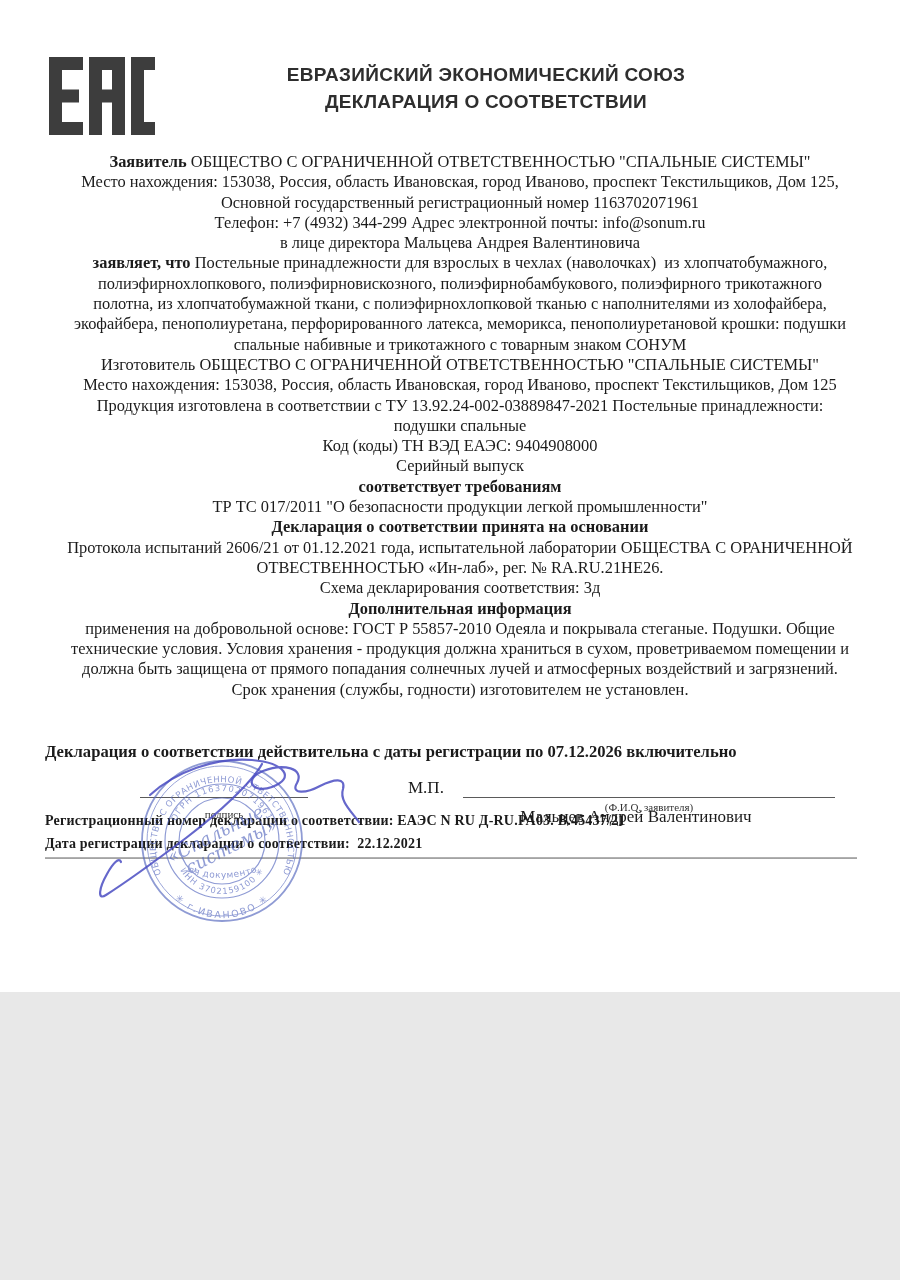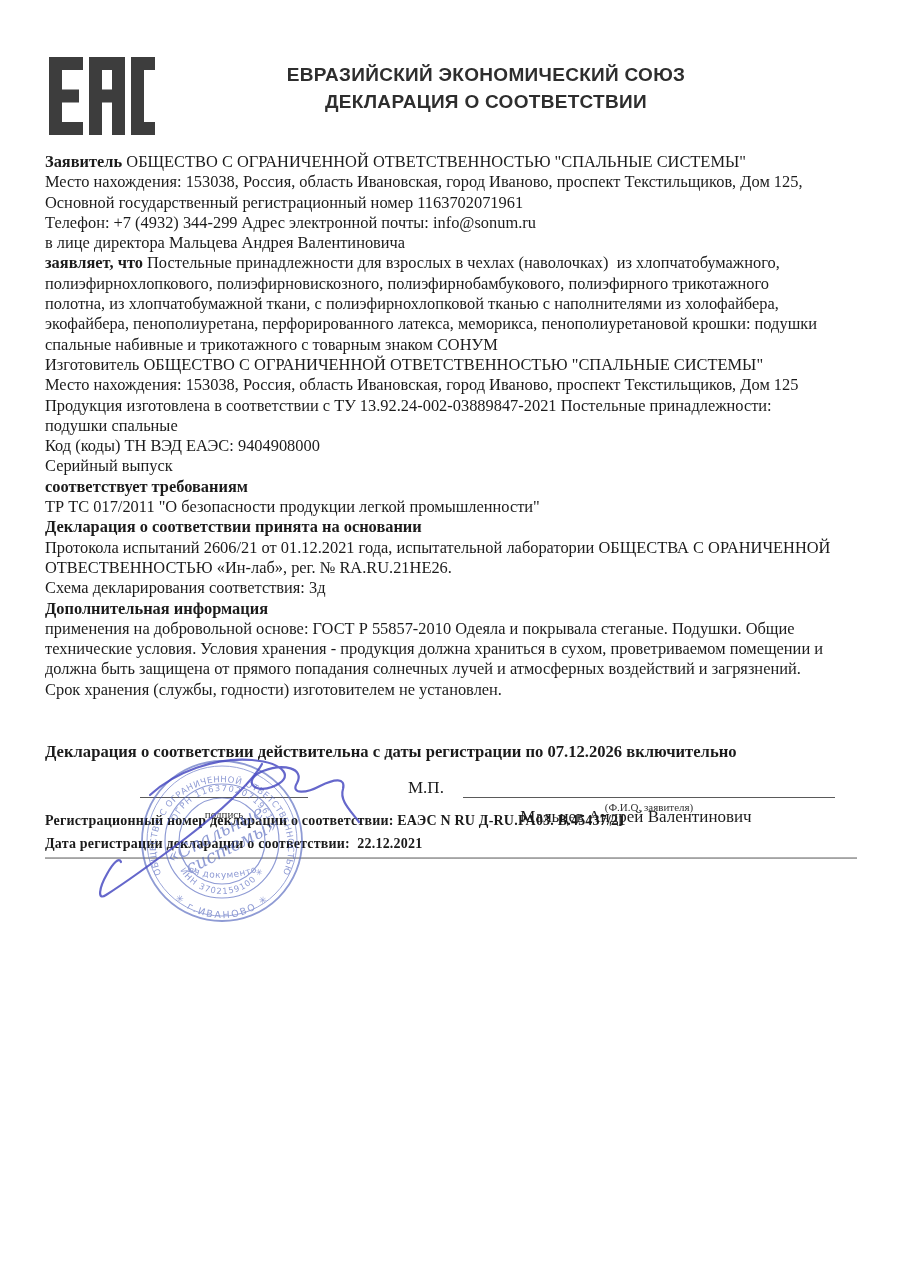--- a/index.html
+++ b/index.html
@@ -1,30 +1,30 @@
 <!DOCTYPE html>
 <html style="--ink: #1b1b1b; --stamp-blue: #5a6cc0; --sig-blue: #4a4cc2;"><head>
 <meta charset="utf-8">
 <style>
   html,body { margin:0; padding:0; background:#e8e8e8; }
   .page {
-    position:relative; width:900px; height:1280px; margin:0 auto;
+    position:relative; width:900px; height:992px; margin:0 auto;
     background:#ffffff; overflow:hidden;
     font-family:"Liberation Serif", serif;
     color:var(--ink, #1b1b1b);
   }
   
   .eac-logo { position:absolute; left:49px; top:57px; }
   .header-title {
     position:absolute; left:70px; top:61px; width:832px; text-align:center;
     font-family:"Liberation Sans", sans-serif; font-weight:bold;
     font-size:19px; line-height:27px; letter-spacing:.3px; color:#2e2e2e;
   }
   
-  .doc-body { position:absolute; left:45px; top:152px; width:830px; font-size:16.4px; }
+  .doc-body { position:absolute; left:45px; top:152px; width:830px; font-size:16.4px;text-align:center; }
   .bline { white-space:pre; height:20.3px; line-height:20.3px; }
   .bline b { font-weight:bold; }
   .validity {
     position:absolute; left:45px; top:742px; font-weight:bold;
     font-size:16.6px; white-space:pre;
   }
   
   .mp { position:absolute; left:398px; top:778px; font-size:17px;margin-left:10px; }
   .sig-line-left  { position:absolute; left:140px; top:797px; width:168px; border-top:1.6px solid #5a5a5a; }
   .sig-caption-left { position:absolute; left:140px; top:800px; width:168px; text-align:center; font-size:11px; color:#333;margin-top:8px; }

